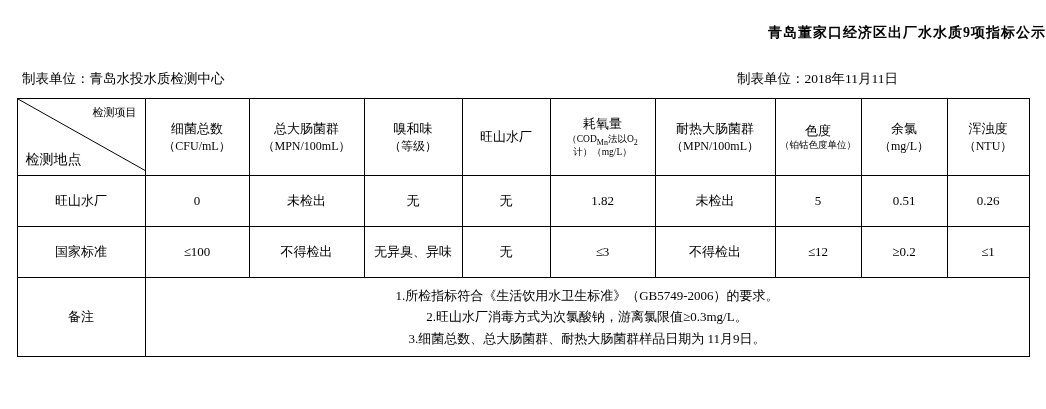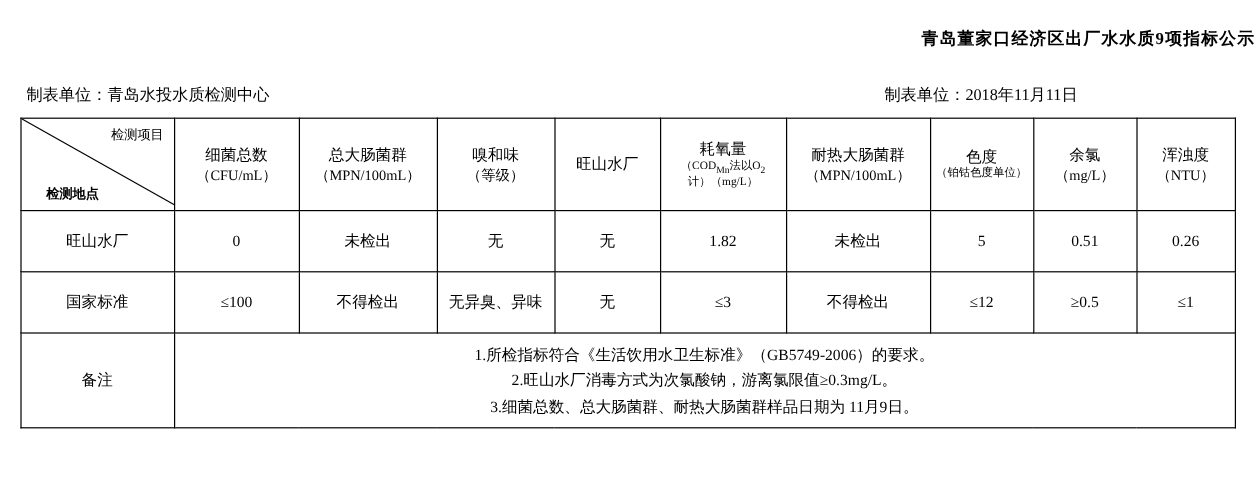--- a/index.html
+++ b/index.html
@@ -85,24 +85,23 @@
     top: 0;
   }
   .corner .top-label {
     position: absolute;
     right: 8px;
     top: 6px;
     font-size: 11px;
   }
   .corner .bottom-label {
     position: absolute;
-    left: 21px;
+    left: 8px;
     bottom: 6px;
-    font-size: 11px;
-    font-weight: bold;
+    font-size: 14px;
   }
   .data-row td {
     height: 46px;
     font-size: 13.5px;
   }
   .row-label {
     font-size: 13.5px;
   }
   .note-row td {
     height: 74px;
@@ -222,21 +221,21 @@
       </tr>
       <tr class="data-row">
         <td class="row-label">国家标准</td>
         <td>≤100</td>
         <td>不得检出</td>
         <td>无异臭、异味</td>
         <td>无</td>
         <td>≤3</td>
         <td>不得检出</td>
         <td>≤12</td>
-        <td>≥0.5</td>
+        <td>≥0.2</td>
         <td>≤1</td>
       </tr>
       <tr class="note-row">
         <td class="note-label">备注</td>
         <td class="note-body" colspan="9">
           <div>1.所检指标符合《生活饮用水卫生标准》（GB5749-2006）的要求。</div>
           <div>2.旺山水厂消毒方式为次氯酸钠，游离氯限值≥0.3mg/L。</div>
           <div>3.细菌总数、总大肠菌群、耐热大肠菌群样品日期为 11月9日。</div>
         </td>
       </tr>

